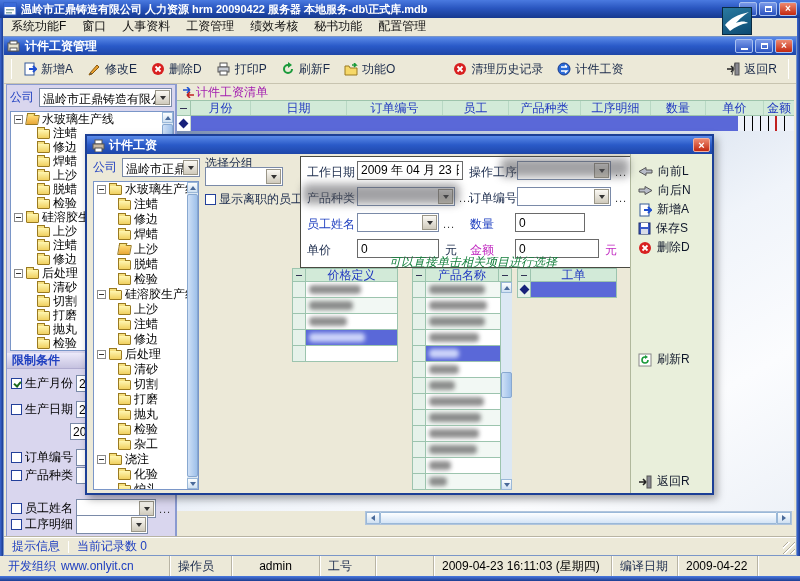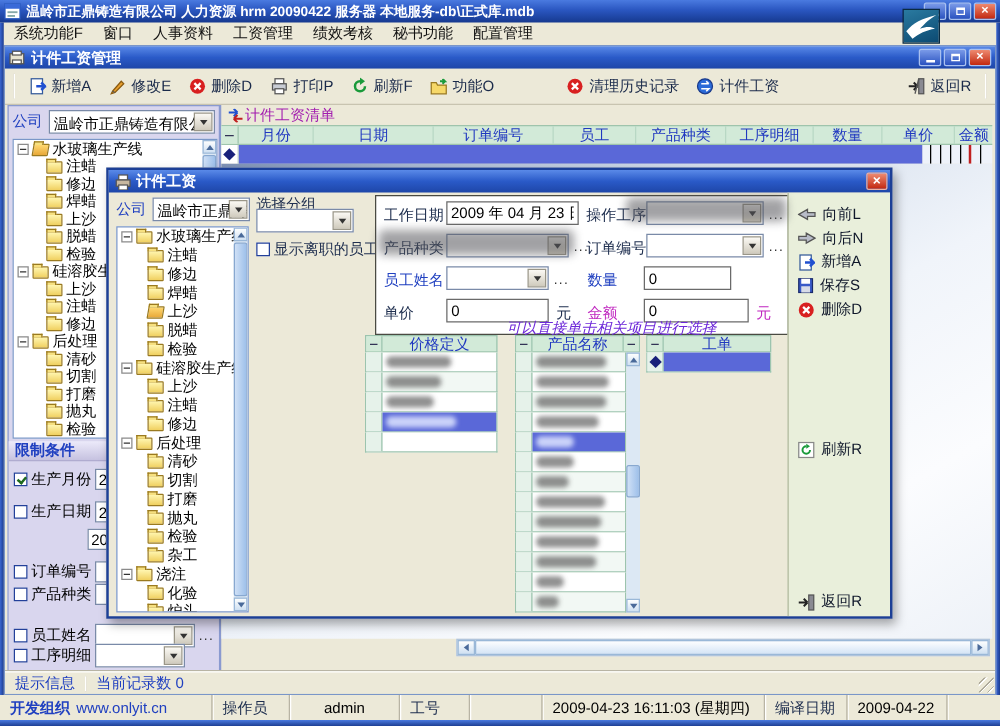--- a/index.html
+++ b/index.html
@@ -99,21 +99,21 @@
   .name-grid .grow{height:24px}
   .blob{height:9px;border-radius:4px;background:#6a6a6a;filter:blur(2px);opacity:.75}
   .blob.light{background:#dfe6ff;opacity:.85}
   .form{position:absolute;left:213px;top:2px;width:331px;height:112px;background:#fff;border:1px solid #4a4a42}
   .fl{position:absolute;white-space:nowrap;color:#203050}
   .fl.blue{color:#2040c0}
   .fl.mag{color:#c028c0}
   .tin{position:absolute;height:19px;background:#fff;border:1px solid #6a6a6a;font-size:12px;padding:0 3px}
   .fdd{position:absolute;height:19px}
   .smudge{position:absolute;background:#55555a;filter:blur(4px);opacity:.55;border-radius:4px;z-index:2}
-  .hint{position:absolute;left:104px;top:97px;color:#6d28d9;font-style:italic}
+  .hint{position:absolute;left:88px;top:97px;color:#15803d;font-style:italic}
   .rpanel{position:absolute;left:543px;top:0;right:0;bottom:0;background:#e9efdb;border-left:1px solid #b0b89c;padding-top:8px}
   .rbtn{display:flex;align-items:center;gap:5px;height:19px;padding-left:7px;color:#0f172a;white-space:nowrap;cursor:pointer}
   .rbtn.abs{position:absolute;left:0;right:0}
   
   .bottombar{position:absolute;left:0;top:556px;width:800px;height:20px;background:#ece9d8;display:flex;align-items:stretch;font-size:12px;z-index:5}
   .bseg{display:flex;align-items:center;gap:5px;padding:0 8px;border-right:1px solid #b8b4a4;box-shadow:1px 0 0 #fff;white-space:nowrap;flex:none}
   .bottomedge{position:absolute;left:0;top:576px;width:800px;height:5px;background:linear-gradient(180deg,#4a7ae0,#1c3c90);z-index:5}
   .ico{flex:none;display:inline-block}
 </style>
 </head>
@@ -821,21 +821,21 @@
               <path d="M1,7 L8,7 M8,7 L5,4 M8,7 L5,10" stroke="#222" stroke-width="1.6" fill="none"></path>
             </svg>
           <span>返回R</span>
           </div>
       </div>
     </div>
   </div>
 
   <div class="bottombar">
     <div class="bseg" style="width:170px">
-      <span style="color:#2040c0;font-weight:bold">开发组织</span>
+      <span style="color:#2040c0;font-weight:normal">开发组织</span>
       <span style="color:#2040c0">www.onlyit.cn</span>
     </div>
     <div class="bseg" style="width:62px">
         <span style="color:#203050">操作员</span>
       </div>
     <div class="bseg" style="width:88px;justify-content:center">
         <span>admin</span>
       </div>
     <div class="bseg" style="width:56px">
         <span style="color:#203050">工号</span>

